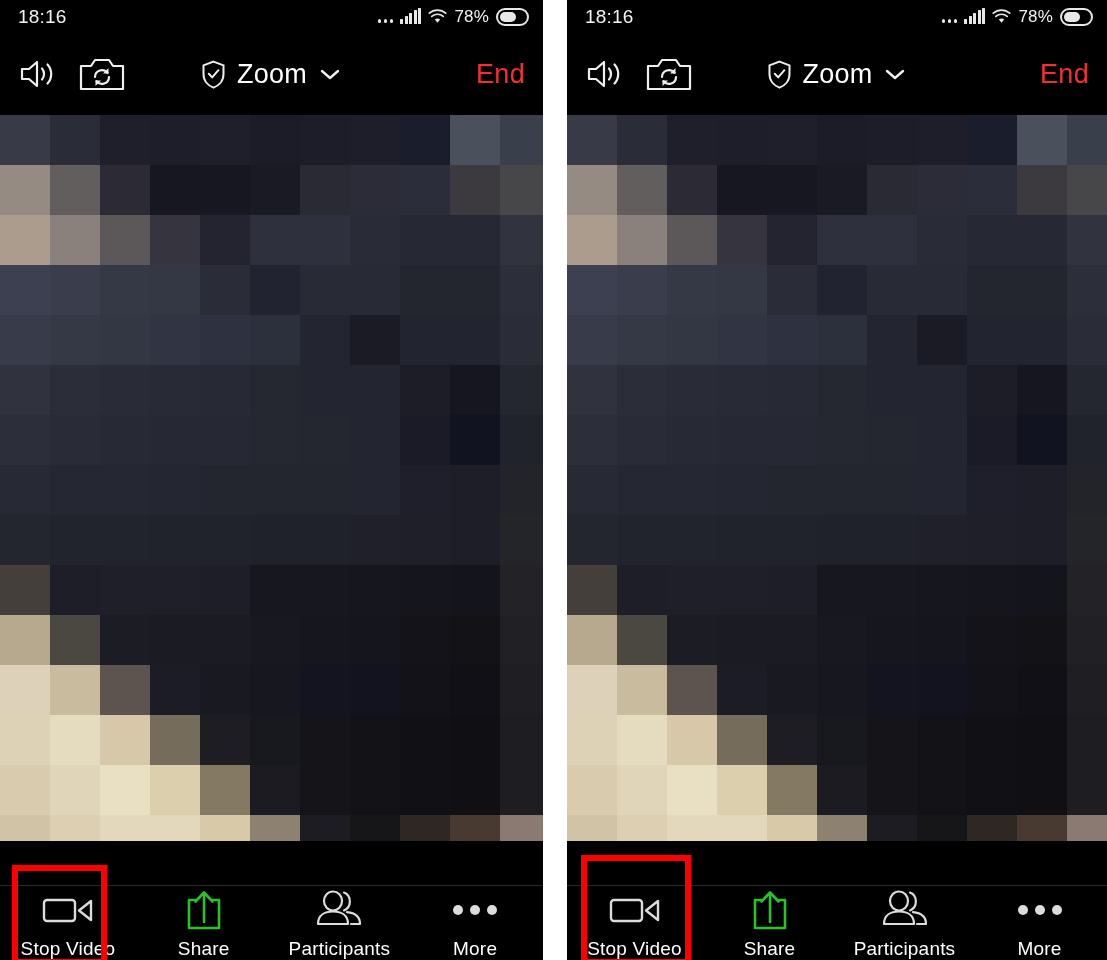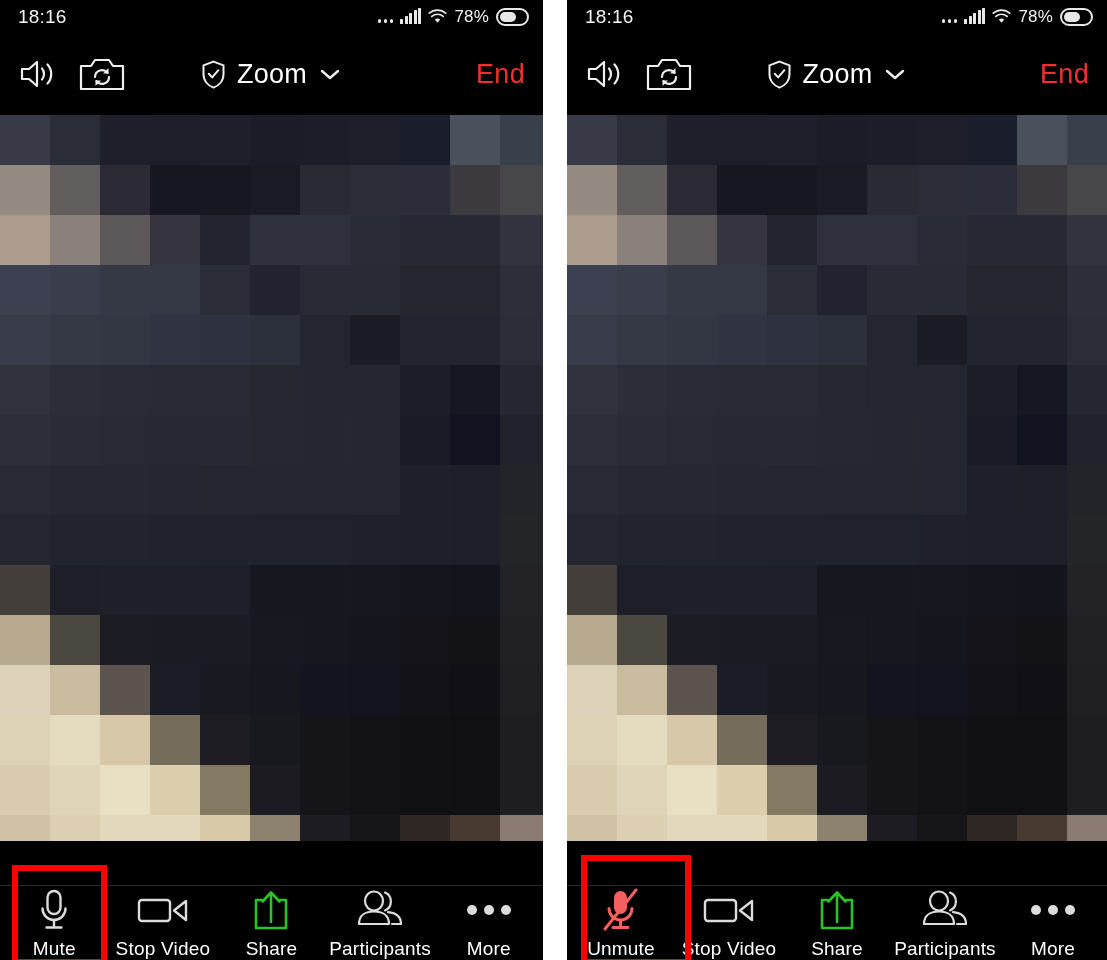--- a/index.html
+++ b/index.html
@@ -402,30 +402,20 @@
           <span style="background: rgb(72, 58, 49);"></span>
           <span style="background: rgb(138, 122, 113);"></span>
         </div>
     </div>
 
     <div class="toolbar">
       <div class="toolbar-rule"></div>
       <div class="toolbar-items">
           <div class="tool">
             <div class="tool-ico">
-              <svg width="40" height="44" viewBox="0 0 40 44">
-                <rect x="13.5" y="3" width="13" height="23" rx="6.5" stroke="#dcdcdc" fill="none" stroke-width="2.4" stroke-linejoin="round" stroke-linecap="round"></rect>
-                <path d="M8.5 20.5 A11.5 11.5 0 0 0 31.5 20.5" stroke="#dcdcdc" fill="none" stroke-width="2.4" stroke-linejoin="round" stroke-linecap="round"></path>
-                <path d="M20 32 V39 M12.5 39.5 H27.5" stroke="#dcdcdc" fill="none" stroke-width="2.4" stroke-linejoin="round" stroke-linecap="round"></path>
-              </svg>
-            </div>
-            <div class="tool-label">Mute</div>
-          </div>
-          <div class="tool">
-            <div class="tool-ico">
               <svg width="52" height="34" viewBox="0 0 52 34">
                 <rect x="2" y="7" width="31" height="21" rx="3" stroke="#dcdcdc" fill="none" stroke-width="2.4" stroke-linejoin="round" stroke-linecap="round"></rect>
                 <path d="M37 17.5 L49 8 V27 Z" stroke="#dcdcdc" fill="none" stroke-width="2.4" stroke-linejoin="round" stroke-linecap="round"></path>
               </svg>
             </div>
             <div class="tool-label">Stop Video</div>
           </div>
           <div class="tool">
             <div class="tool-ico">
               <svg width="40" height="42" viewBox="0 0 40 42">
@@ -696,31 +686,20 @@
           <span style="background: rgb(72, 58, 49);"></span>
           <span style="background: rgb(138, 122, 113);"></span>
         </div>
     </div>
 
     <div class="toolbar">
       <div class="toolbar-rule"></div>
       <div class="toolbar-items">
           <div class="tool">
             <div class="tool-ico">
-              <svg width="44" height="44" viewBox="0 0 44 44">
-                <rect x="15" y="3" width="13" height="23" rx="6.5" fill="#f4605f"></rect>
-                <path d="M10 20.5 A11.5 11.5 0 0 0 33 20.5" stroke="#f4605f" fill="none" stroke-width="3" stroke-linecap="round"></path>
-                <path d="M21.5 32 V39 M14 39.5 H29" stroke="#f4605f" fill="none" stroke-width="3" stroke-linecap="round"></path>
-                <path d="M37 2 L6 41" stroke="#f4605f" stroke-width="3" stroke-linecap="round"></path>
-              </svg>
-            </div>
-            <div class="tool-label">Unmute</div>
-          </div>
-          <div class="tool">
-            <div class="tool-ico">
               <svg width="52" height="34" viewBox="0 0 52 34">
                 <rect x="2" y="7" width="31" height="21" rx="3" stroke="#dcdcdc" fill="none" stroke-width="2.4" stroke-linejoin="round" stroke-linecap="round"></rect>
                 <path d="M37 17.5 L49 8 V27 Z" stroke="#dcdcdc" fill="none" stroke-width="2.4" stroke-linejoin="round" stroke-linecap="round"></path>
               </svg>
             </div>
             <div class="tool-label">Stop Video</div>
           </div>
           <div class="tool">
             <div class="tool-ico">
               <svg width="40" height="42" viewBox="0 0 40 42">

